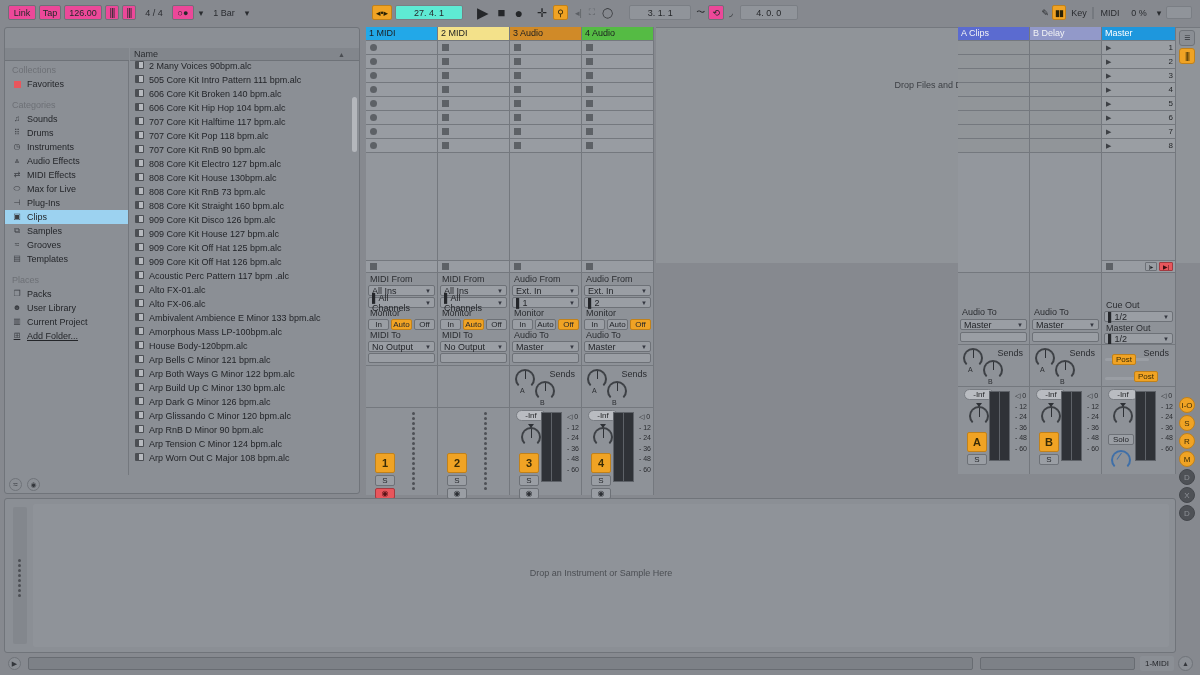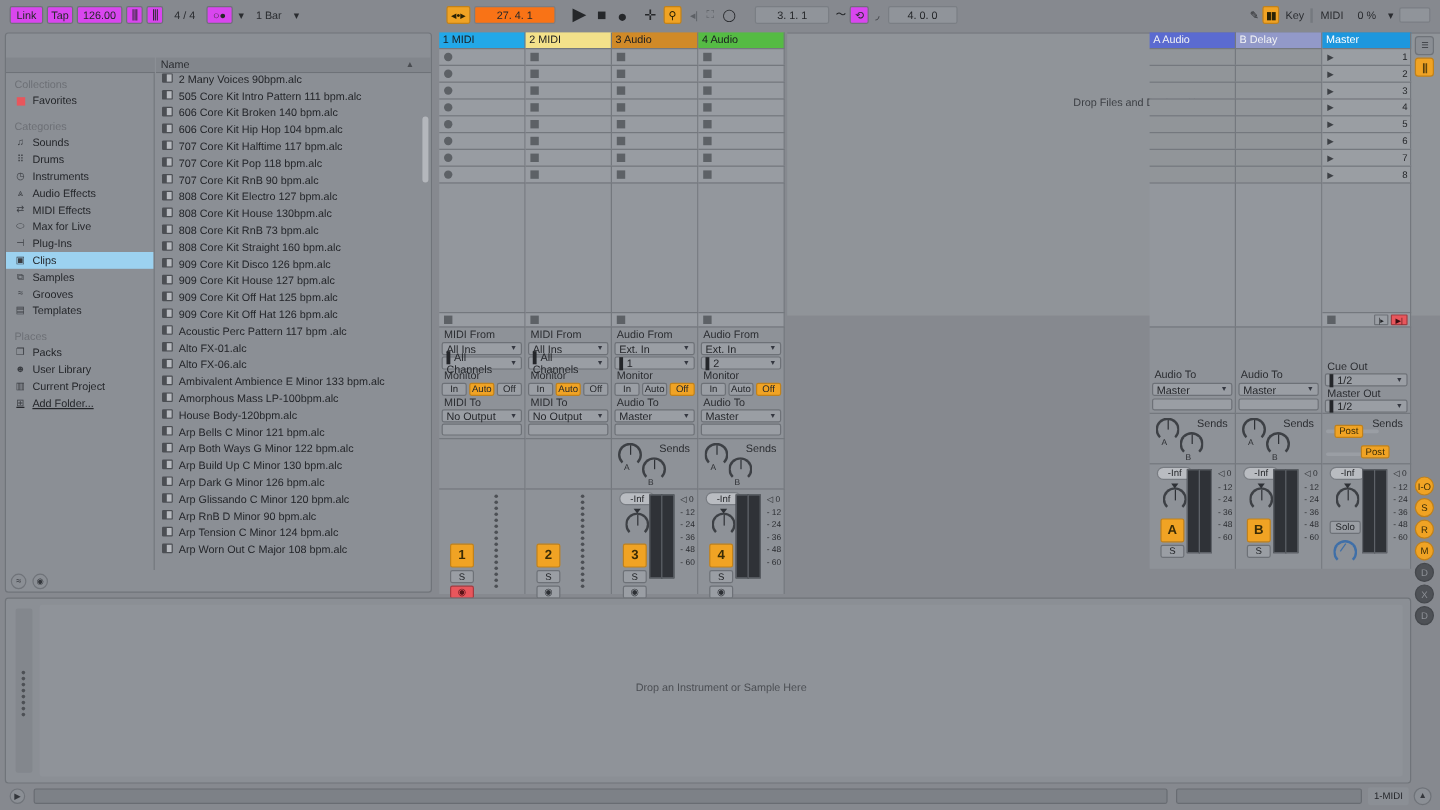--- a/index.html
+++ b/index.html
@@ -8,21 +8,21 @@
     background:#7b7f85;
     font-family:"Liberation Sans", sans-serif;
     font-size:9px;
     color:#1f2124;
     -webkit-font-smoothing:antialiased;
   }
   .app { position:relative; width:1200px; height:675px; background:#86898f; }
 
   
   .topbar { position:absolute; left:0; top:0; width:1200px; height:25px; background:#86898f; }
-  .ctl { background:#d946ef; border:1px solid #6d7177; border-radius:2px; color:#25272a;
+  .ctl { background:#ec4899; border:1px solid #6d7177; border-radius:2px; color:#25272a;
          display:inline-flex; align-items:center; justify-content:center; height:15px; font-size:9px; }
   .ctl.flat { background:#90949a; }
   .on { background:#f0a324; border-color:#c0811b; color:#2a2205; }
   .lbl { font-size:9px; color:#2a2c30; }
   .tb-group { position:absolute; top:5px; display:flex; gap:3px; align-items:center; }
 
   
   .browser { position:absolute; left:4px; top:27px; width:356px; height:467px;
              background:#8b8f95; border:1px solid #70747a; border-radius:3px; }
   .searchrow { position:absolute; left:0; top:0; width:356px; height:20px; display:flex; align-items:center; padding:0 4px; gap:4px;}
@@ -108,21 +108,21 @@
       <div class="ctl" style="width:14px;letter-spacing:-1px;font-size:10px">|||</div>
       <div class="lbl" style="width:30px;text-align:center">4 / 4</div>
       <div class="ctl" style="width:22px">○●</div>
       <div class="lbl" style="width:8px;text-align:center">▾</div>
       <div class="lbl" style="width:32px;text-align:center">1 Bar</div>
       <div class="lbl" style="width:8px;text-align:center">▾</div>
     </div>
 
     <div class="tb-group" style="left:372px;">
       <div class="ctl on" style="width:20px;font-size:9px">◂•▸</div>
-      <div class="ctl flat" style="width:68px;background:#f97316;border-color:#7a7e84">27. 4. 1</div>
+      <div class="ctl flat" style="width:68px;background:#5eead4;border-color:#7a7e84">27. 4. 1</div>
       <div style="width:8px"></div>
       <div style="font-size:15px;color:#25272a;line-height:1">▶</div>
       <div style="font-size:13px;color:#25272a;line-height:1;margin-left:6px">■</div>
       <div style="font-size:14px;color:#25272a;line-height:1;margin-left:6px">●</div>
       <div style="width:8px"></div>
       <div style="font-size:12px;color:#25272a;line-height:1">✛</div>
       <div class="ctl on" style="width:15px;font-size:9px;margin-left:3px">⚲</div>
       <div style="font-size:9px;color:#5c6065;margin-left:4px">◂|</div>
       <div style="font-size:9px;color:#5c6065;margin-left:4px">⛶</div>
       <div style="font-size:10px;color:#25272a;margin-left:4px">◯</div>
@@ -708,21 +708,21 @@
           </div>
         </div>
       </div>
 
     <div style="position:absolute;left:290px;top:0;width:592px;height:236px;background:#909499;border-top:1px solid #74787e">
       <div class="dropfiles" style="left:0;right:0;top:52px;text-align:center">Drop Files and Devices Here</div>
     </div>
 
     <div id="returns">
         <div class="track" style="left: 592px; width: 72px;">
-          <div class="tname" style="background: rgb(91, 107, 208); color: rgb(242, 243, 245);">A Audio</div>
+          <div class="tname" style="background: rgb(91, 107, 208); color: rgb(242, 243, 245);">A Clips</div>
           <div class="slot" style="background: rgb(145, 149, 153);"></div>
           <div class="slot" style="background: rgb(145, 149, 153);"></div>
           <div class="slot" style="background: rgb(145, 149, 153);"></div>
           <div class="slot" style="background: rgb(145, 149, 153);"></div>
           <div class="slot" style="background: rgb(145, 149, 153);"></div>
           <div class="slot" style="background: rgb(145, 149, 153);"></div>
           <div class="slot" style="background: rgb(145, 149, 153);"></div>
           <div class="slot" style="background: rgb(145, 149, 153);"></div>
           <div class="emptyarea" style="height: 120px;"></div>
           <div style="border-right: 1px solid rgb(116, 120, 126); border-top: 1px solid rgb(116, 120, 126); background: rgb(142, 146, 152); height: 72px; position: relative; padding: 0px 2px;">

